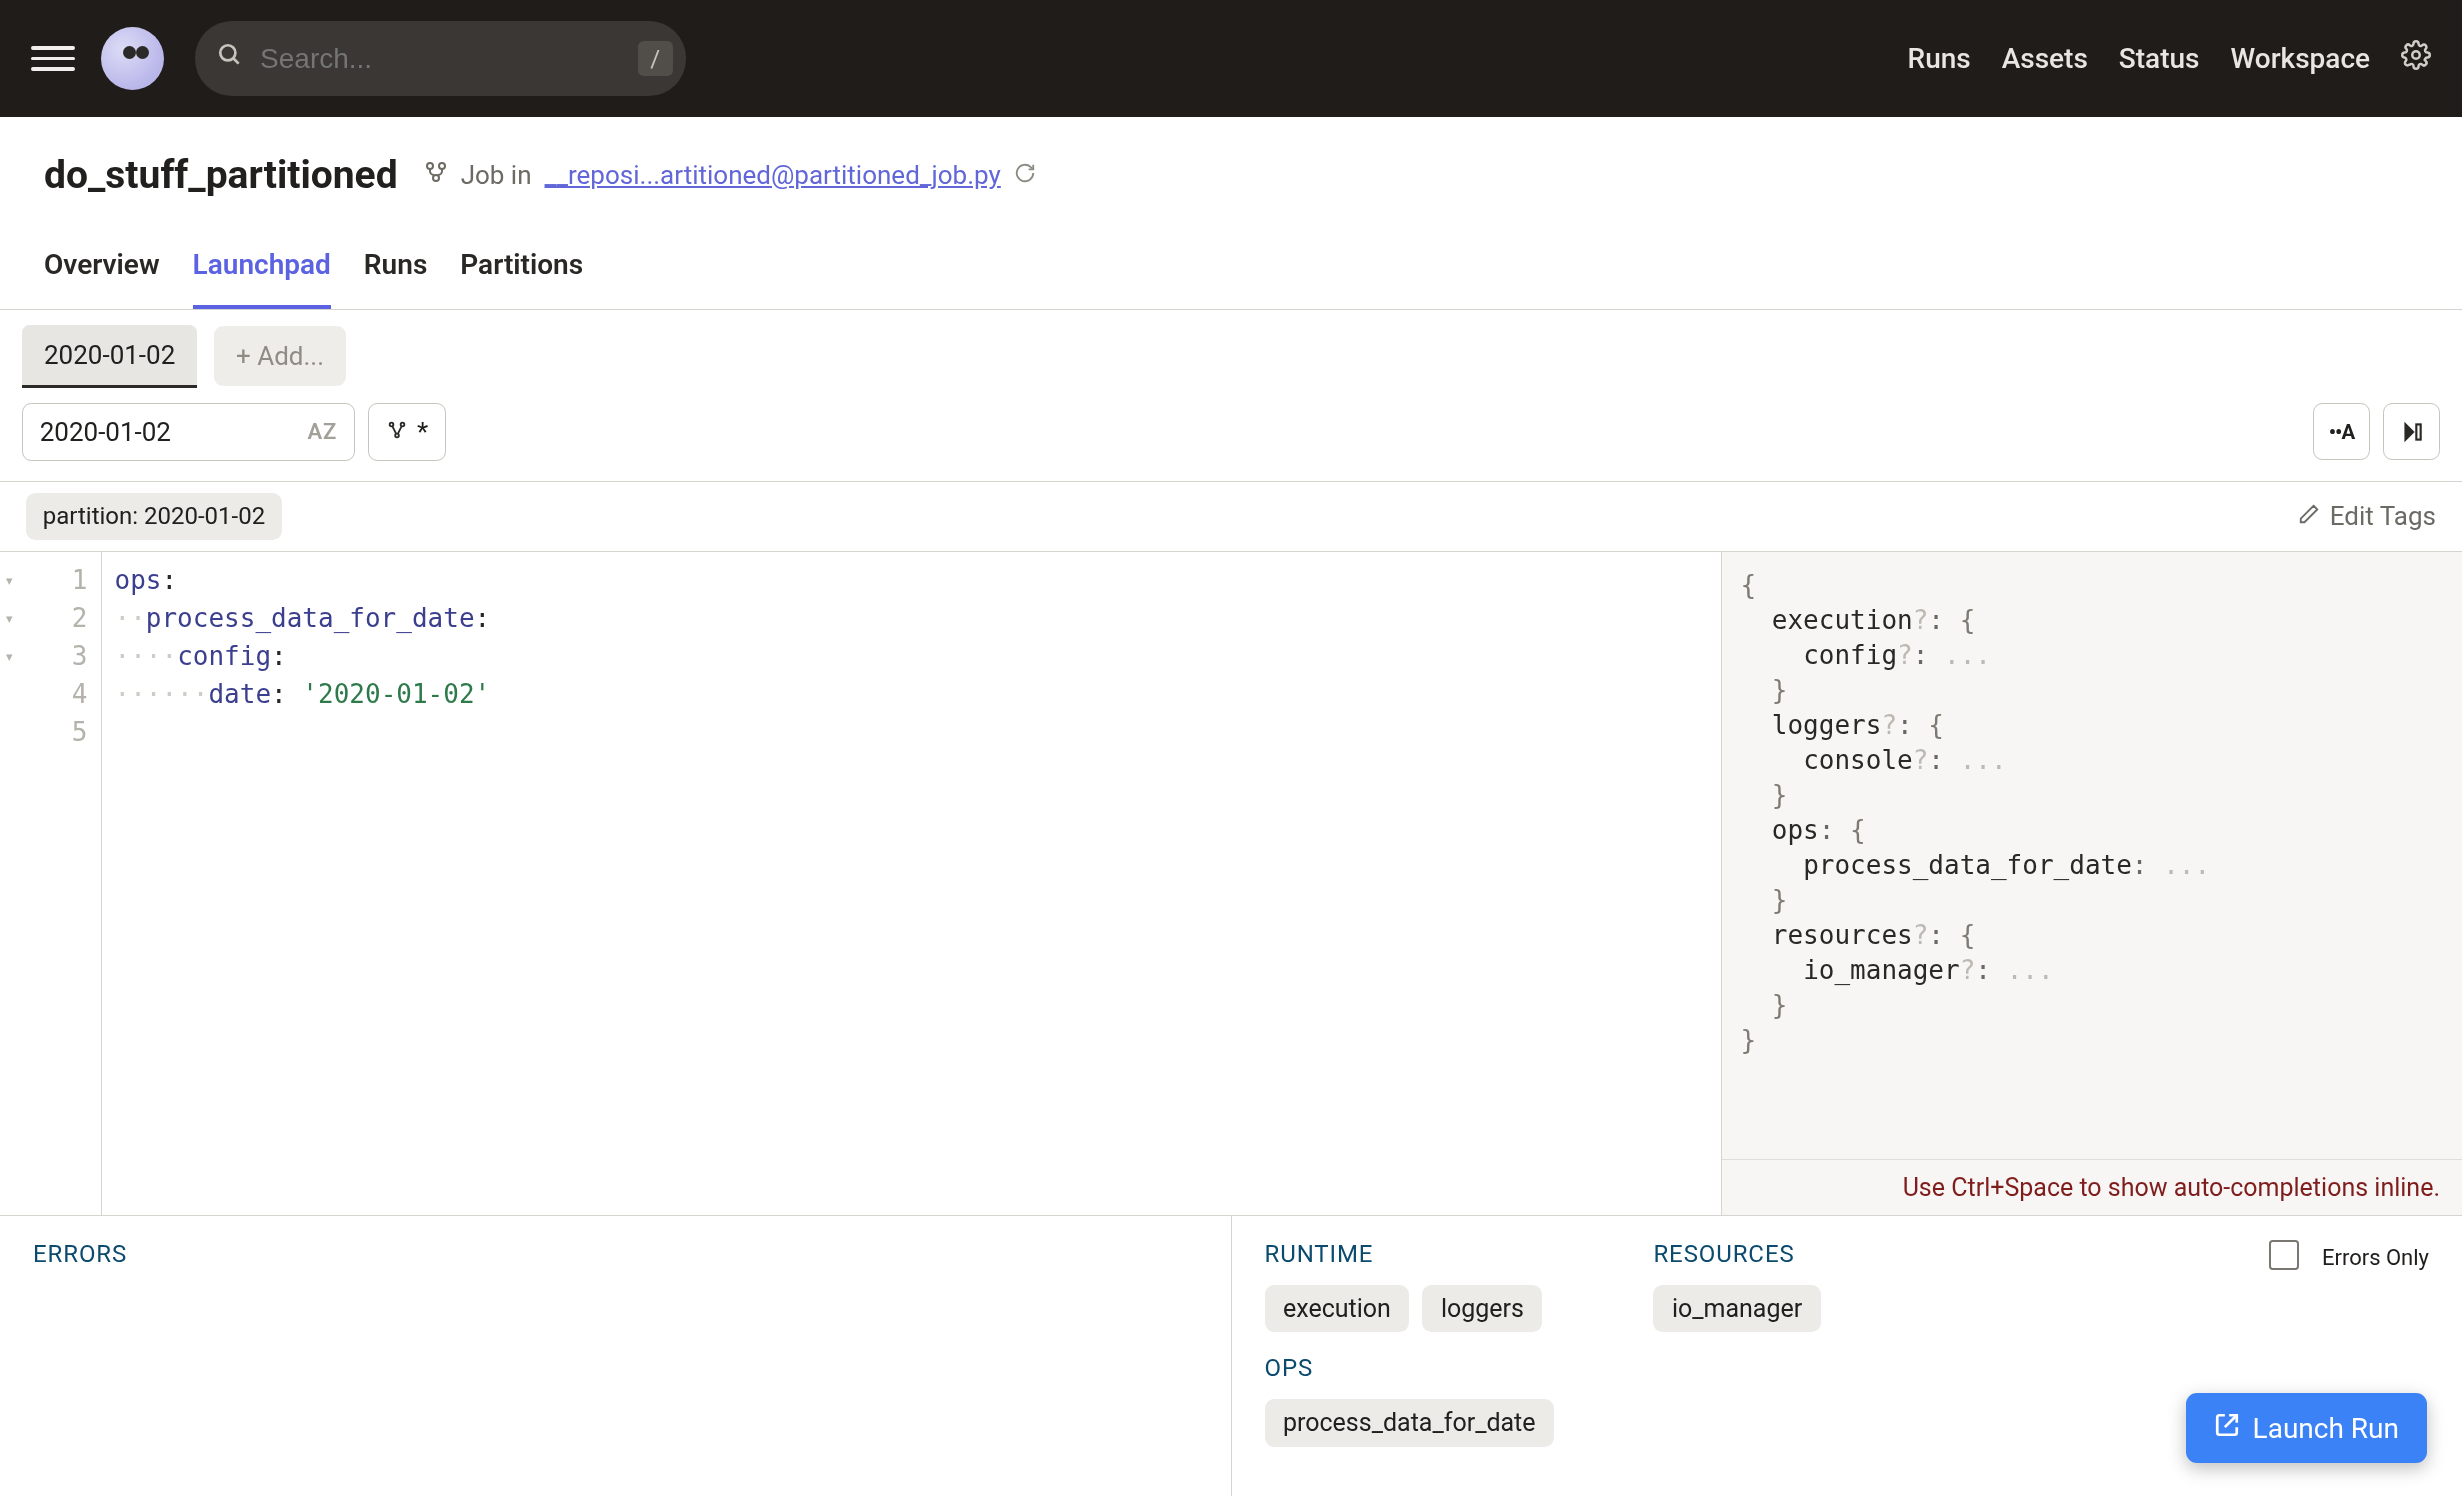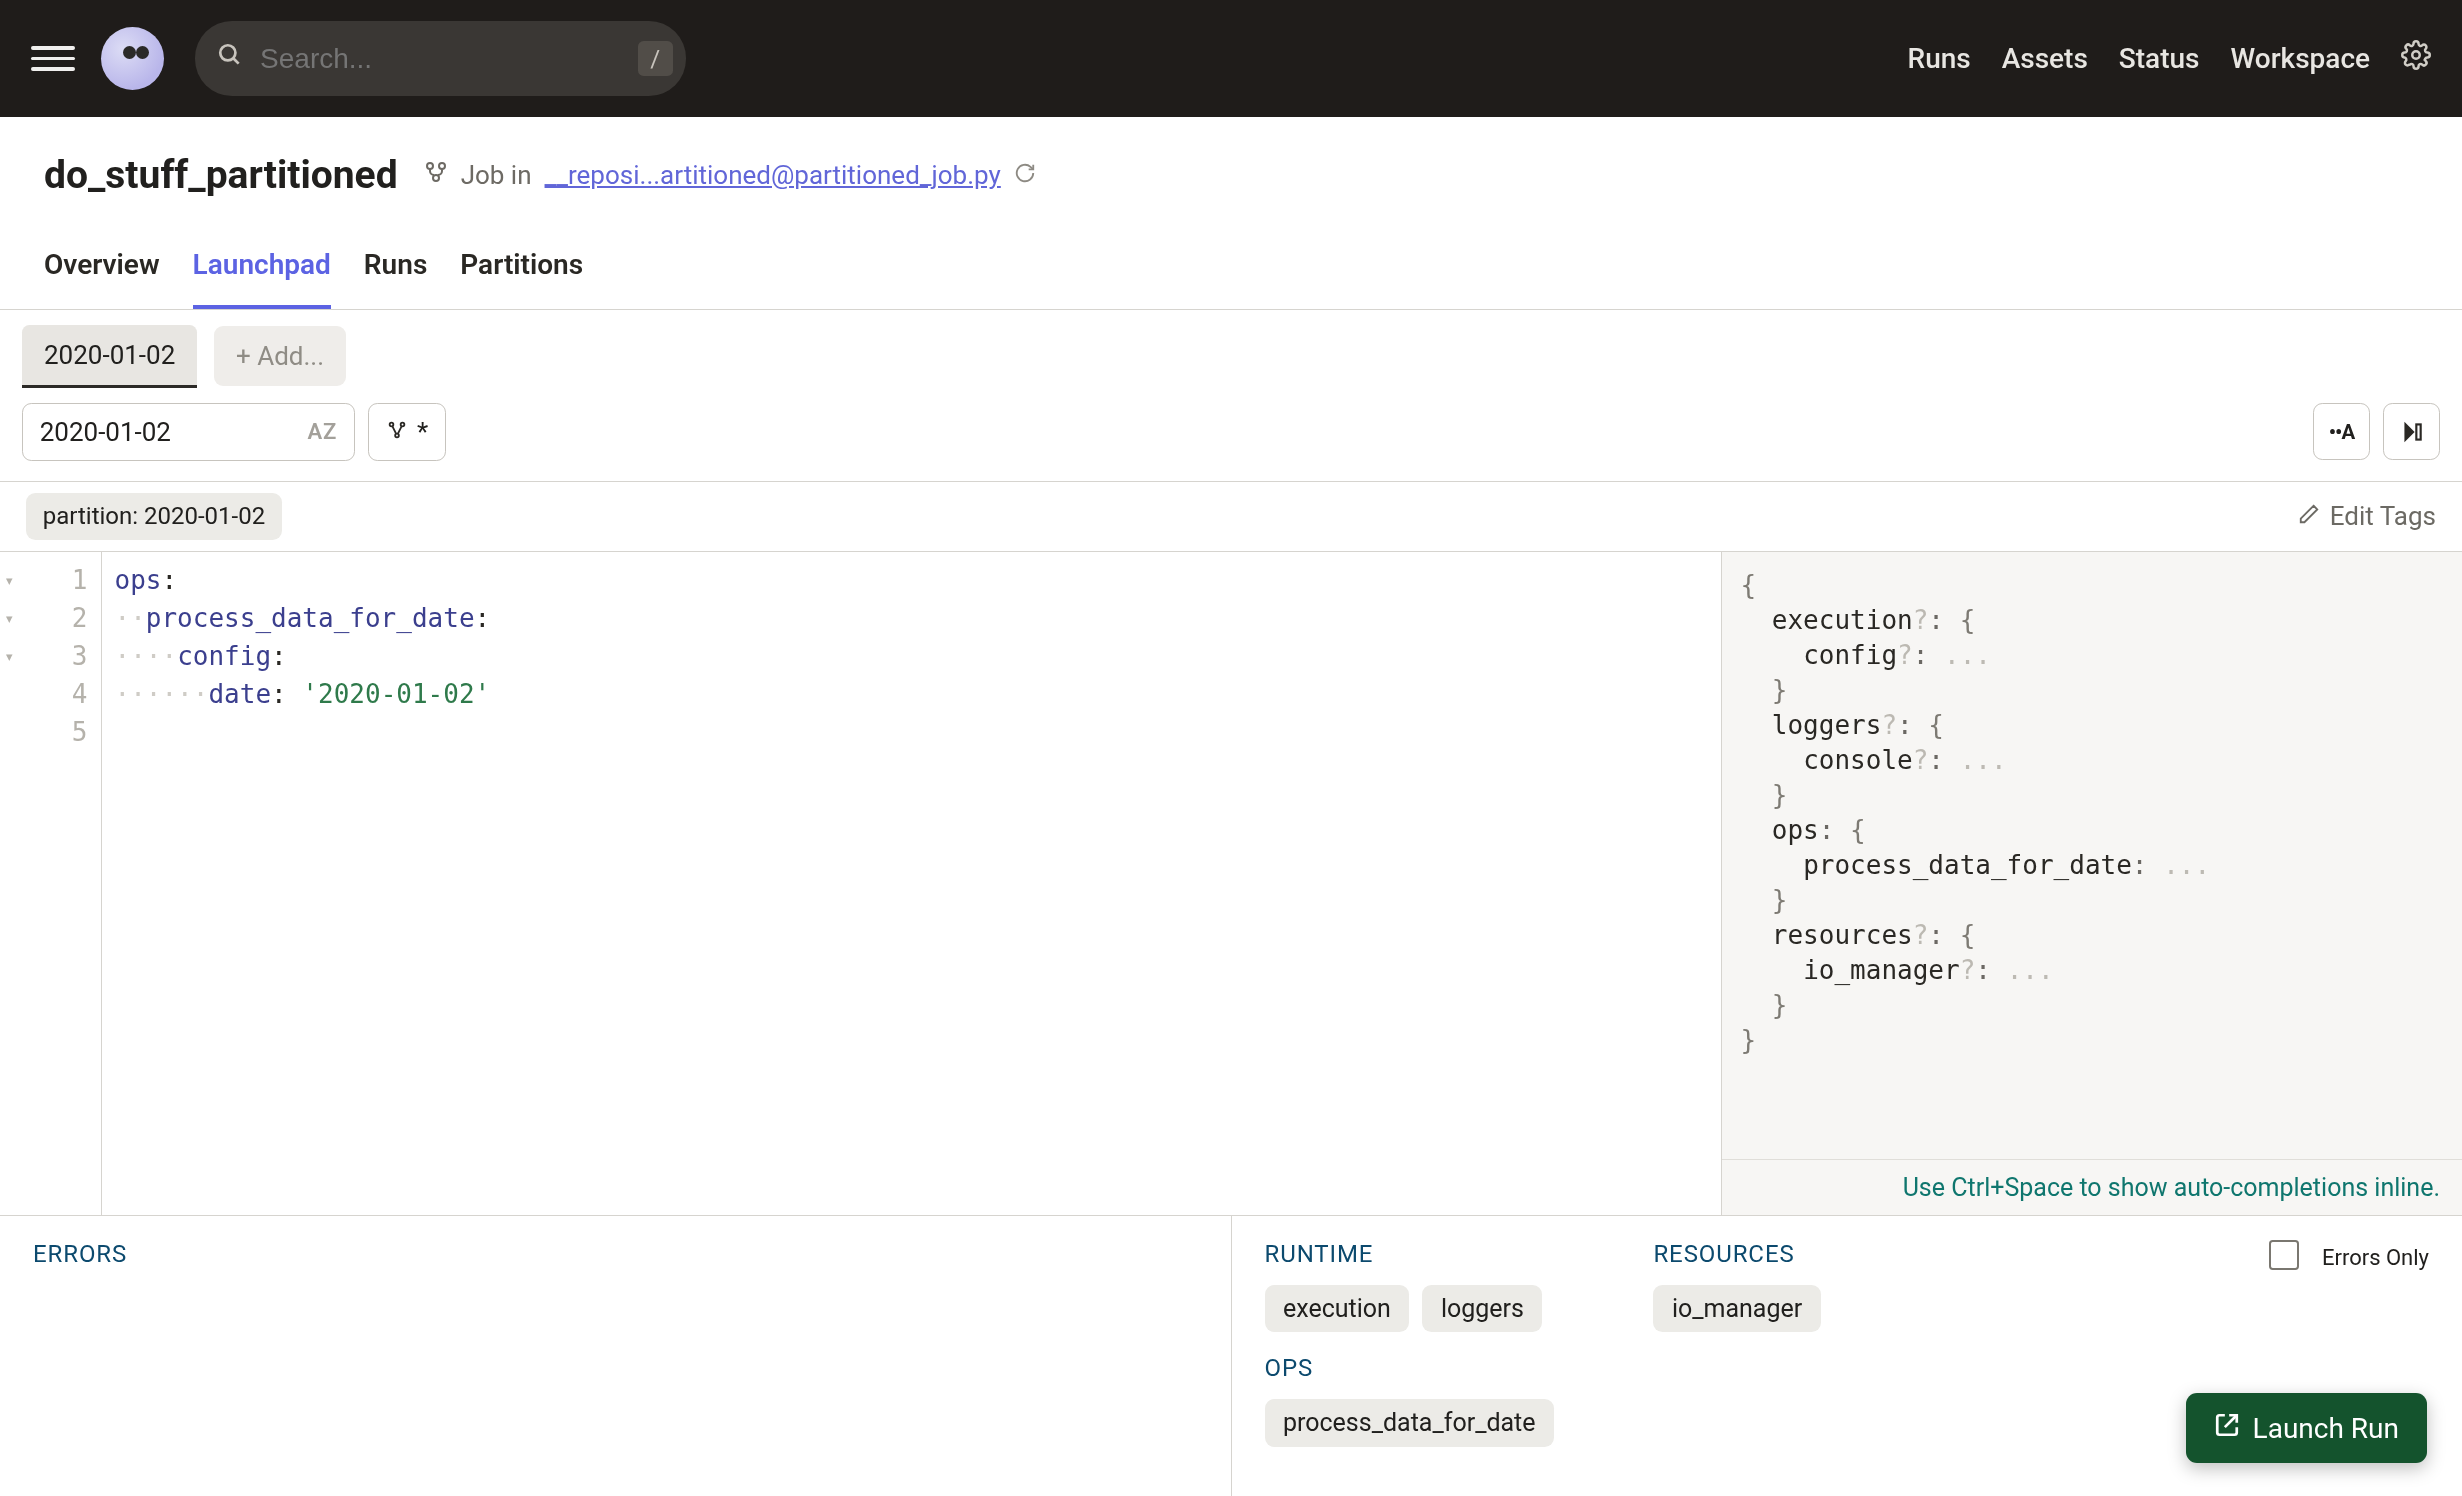--- a/index.html
+++ b/index.html
@@ -148,21 +148,21 @@
 .schema-content {
   flex:1; padding:16.7px 18.5px; font-family:"SF Mono",Menlo,Consolas,monospace;
   font-size:26px; line-height:35px; white-space:pre; color:#7a7770;
 }
 .sc-brace { color:#7d7a73; }
 .sc-key { color:#2a2824; }
 .sc-opt { color:#bcb9b2; }
 .sc-colon { color:#6b6863; }
 .sc-ell { color:#bdbab3; }
 .schema-hint {
-  padding:13px 22px; text-align:right; color:#0f766e; font-size:25px;
+  padding:13px 22px; text-align:right; color:#7f1d1d; font-size:25px;
   border-top:0.9px solid #e0ded9;
 }
 
 
 .bottom {
   display:flex; height:281px;
 }
 .bottom-left {
   flex:1; border-right:1.9px solid #d6d4cf; padding:24px 33px;
 }
@@ -171,21 +171,21 @@
   flex:1; padding:24px 33px; position:relative;
 }
 .br-top { display:flex; gap:111px; align-items:flex-start; }
 .chips { display:flex; gap:13px; flex-wrap:wrap; margin-bottom:22px;}
 .chip { background:#ecebe7; border-radius:9.3px; padding:9.3px 18.5px; font-size:25px; cursor:pointer;}
 .errors-only { position:absolute; right:33px; top:24px; display:flex; align-items:flex-end; gap:23px; font-size:22px; cursor:pointer;}
 .checkbox { width:30px; height:30px; border:2.8px solid #7a7770; border-radius:3.7px; }
 
 
 .launch-btn {
-  position:fixed; right:35px; bottom:33px; background:#14532d; color:#fff;
+  position:fixed; right:35px; bottom:33px; background:#3b82f6; color:#fff;
   border-radius:11px; padding:18.5px 28px; font-size:28px; display:flex; align-items:center; gap:13px;
   cursor:pointer; box-shadow: 0 5.6px 18.5px rgba(0,0,0,.25);
 }
 </style>
 </head>
 <body>
 
 <div class="topnav">
   <div class="hamburger">
     <span></span>

